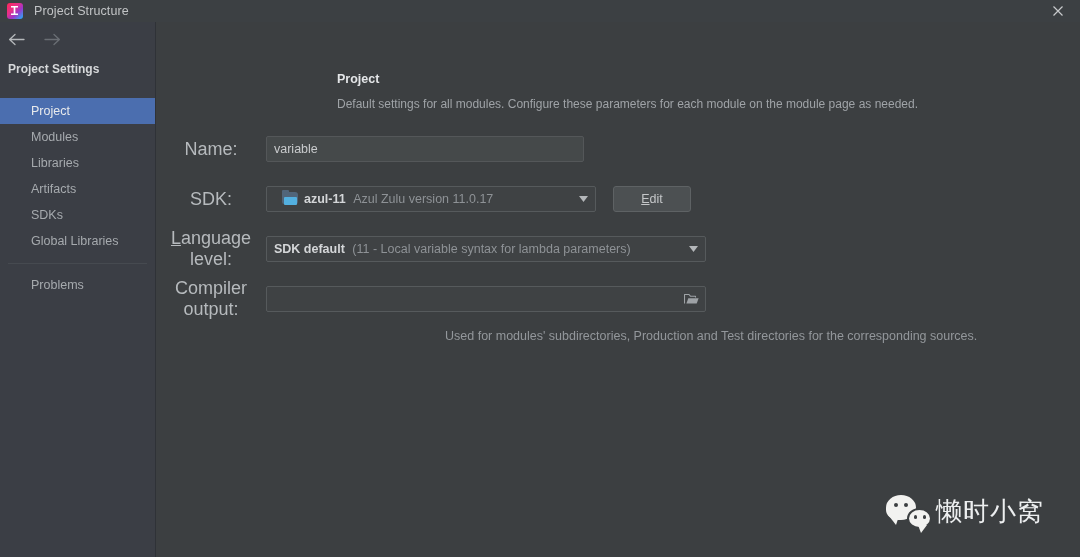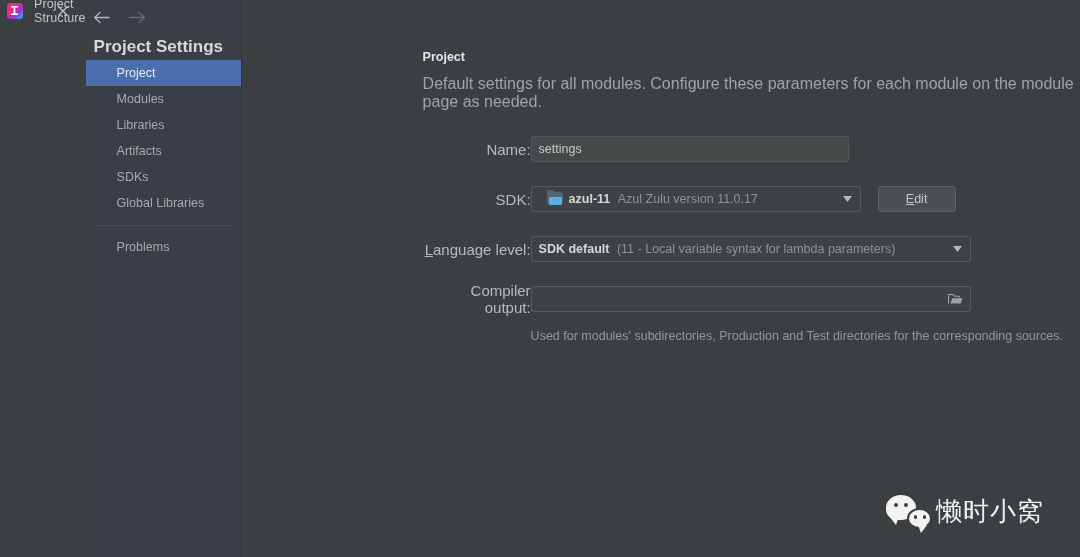--- a/index.html
+++ b/index.html
@@ -12,21 +12,21 @@
     font-family: "Liberation Sans", sans-serif;
     -webkit-font-smoothing: antialiased;
   }
 
   .window {
     position: relative;
     width: 1080px;
     height: 557px;
     background: #3c3f41;
     display: flex;
-    flex-direction: row;
+    flex-direction: column;
   }
 
   
   .titlebar {
     height: 22px;
     background: #3c4043;
     display: flex;
     align-items: center;
     flex: 0 0 22px;
     position: relative;
@@ -81,24 +81,24 @@
     padding-left: 6px;
     gap: 16px;
     flex: 0 0 34px;
   }
   .nav-btn { width: 20px; height: 20px; display: flex; align-items: center; justify-content: center; }
   .nav-btn.back   { color: #b5b8bb; }
   .nav-btn.fwd    { color: #6a6e74; }
   .nav-btn svg { display: block; }
 
   .nav-group-title {
-    font-size: 17px;
+    font-size: 12px;
     font-weight: bold;
     color: #d6d8da;
-    padding: 4px 0 4px 8px;
+    padding: 4px 0 20px 8px;
     line-height: 18px;
   }
   .nav-item {
     font-size: 12.5px;
     color: #a6aaae;
     height: 26px;
     line-height: 26px;
     padding-left: 31px;
     white-space: nowrap;
   }
@@ -119,38 +119,37 @@
     position: relative;
     padding: 50px 0 0 0;
   }
   .page-title {
     font-size: 12.5px;
     font-weight: bold;
     color: #e4e6e8;
     margin-left: 181px;
   }
   .page-subtitle {
-    font-size: 16px;
+    font-size: 12px;
     color: #9fa3a7;
     margin: 11px 0 0 181px;
   }
 
   .form { margin-top: 22px; }
   .form-row {
     display: flex;
     align-items: center;
     height: 32px;
     margin-bottom: 18px;
   }
   .form-label {
     width: 110px;
     flex: 0 0 110px;
-    margin-left: 179px;
-    text-align: right;
-    font-size: 15px;
+    text-align: center;
+    font-size: 18px;
     color: #b6babd;
   }
   .form-label .mn { text-decoration: underline; }
 
   .text-input {
     width: 318px;
     height: 26px;
     background: #45494a;
     border: 1px solid #545759;
     border-radius: 2px;
@@ -351,21 +350,21 @@
     <div class="main">
 
       <div class="page-title">Project</div>
       <div class="page-subtitle">Default settings for all modules. Configure these parameters for each module on the module page as needed.</div>
 
       <div class="form">
 
         <div class="form-row">
           <div class="form-label">Name:</div>
           <div class="text-input">
-            <span>settings</span>
+            <span>variable</span>
           </div>
         </div>
 
         <div class="form-row">
           <div class="form-label">SDK:</div>
           <div class="combo sdk">
             <span class="jdk-icon">
               <span class="f-tab"></span>
                 <span class="f-back"></span>
                 <span class="f-front"></span>

